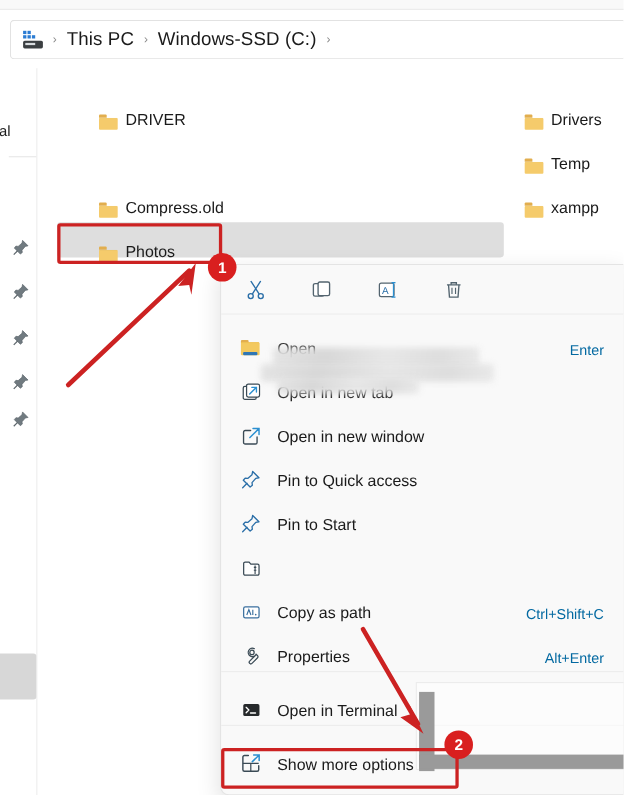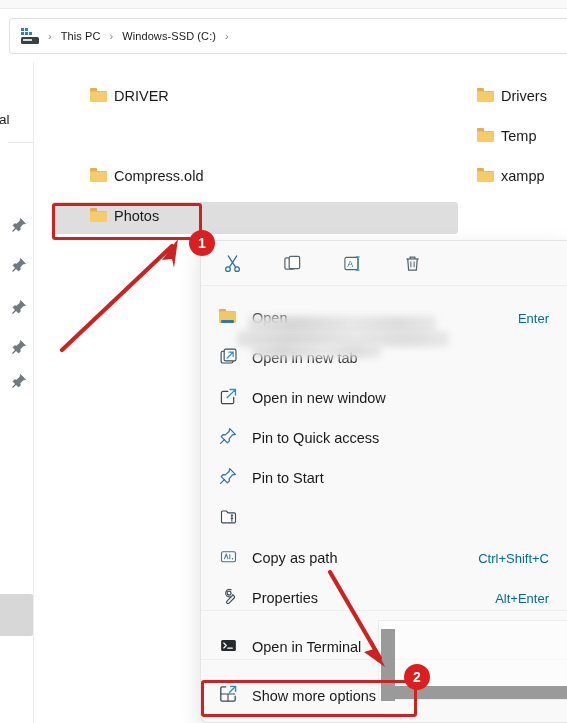--- a/index.html
+++ b/index.html
@@ -38,21 +38,21 @@
   .pc-icon .sq { position: absolute; width: 3px; height: 3px; background: #2b7cd3; }
   .pc-icon .base {
     position: absolute; left: 1px; bottom: 0; width: 18px; height: 7px;
     background: #3b3f42; border-radius: 1.5px;
   }
   .pc-icon .base:after {
     content: ""; position: absolute; left: 2px; top: 2px;
     width: 9px; height: 2px; background: #d9dde0;
   }
   .crumb {
-    font-size: 11px; color: #1a1a1a; padding: 3px 5px;
+    font-size: 17px; color: #1a1a1a; padding: 3px 5px;
     white-space: nowrap; letter-spacing: .1px;
   }
   .chev {
     font-size: 11px; color: #888; padding: 0 4px; user-select: none;
   }
 
   
   .navpane {
     position: absolute; left: 0; top: 62px; width: 34px; height: 661px;
     background: #ffffff;
@@ -71,21 +71,21 @@
   .pin-icon { width: 16px; height: 16px; display: block; }
   .nav-block {
     position: absolute; left: -14px; top: 532px;
     width: 48px; height: 42px;
     background: #d7d7d7; border-radius: 4px;
   }
 
   
   .filelist { position: absolute; left: 34px; top: 62px; width: 533px; height: 661px; }
   .fitem {
-    position: absolute; height: 30px; display: flex; align-items: flex-start;
+    position: absolute; height: 30px; display: flex; align-items: flex-end;
     font-size: 14.5px; color: #1a1a1a; white-space: nowrap;
   }
   .folder-ico {
     width: 17px; height: 14px; margin-right: 7px; position: relative; flex: none;
   }
   .folder-ico .tab {
     position: absolute; left: 0; top: 0; width: 7px; height: 3px;
     background: #e2ae4e; border-radius: 1px 1px 0 0;
   }
   .folder-ico .body {

